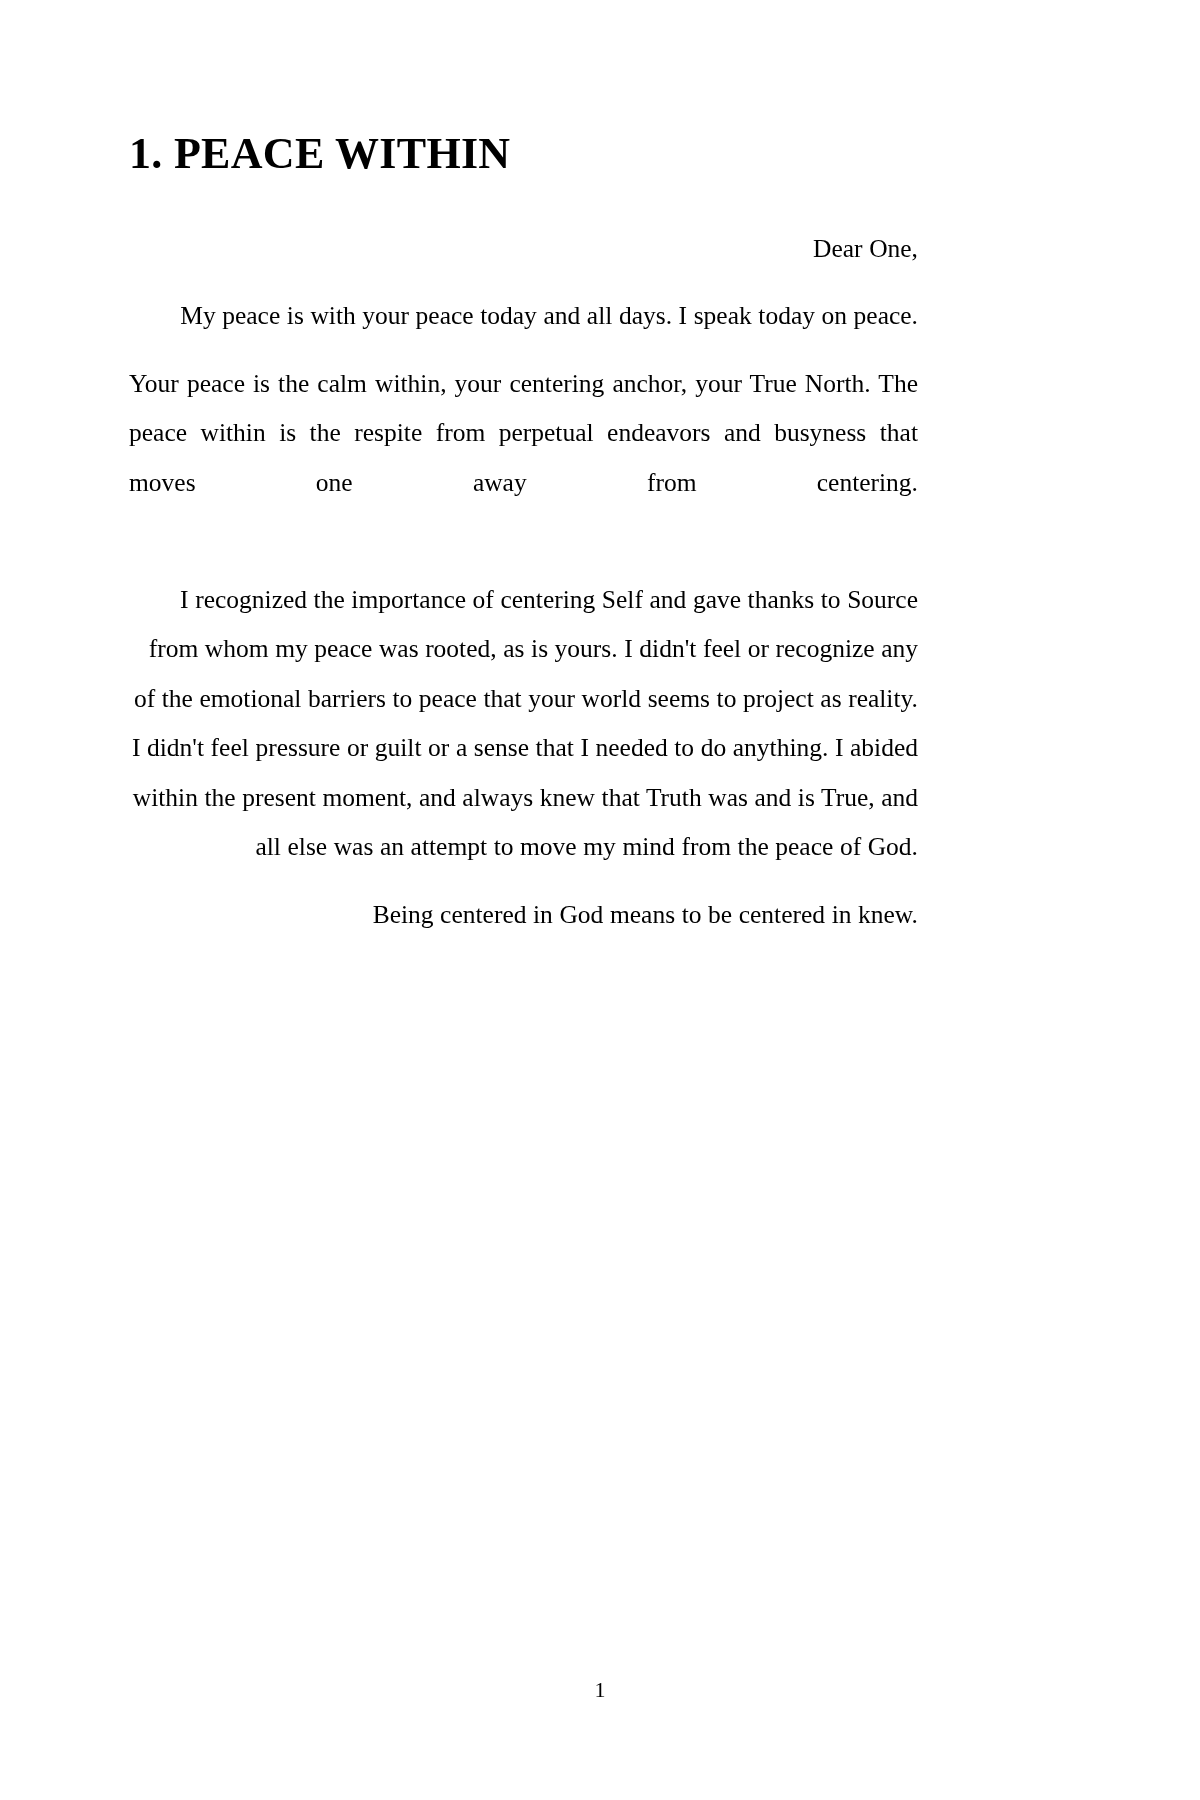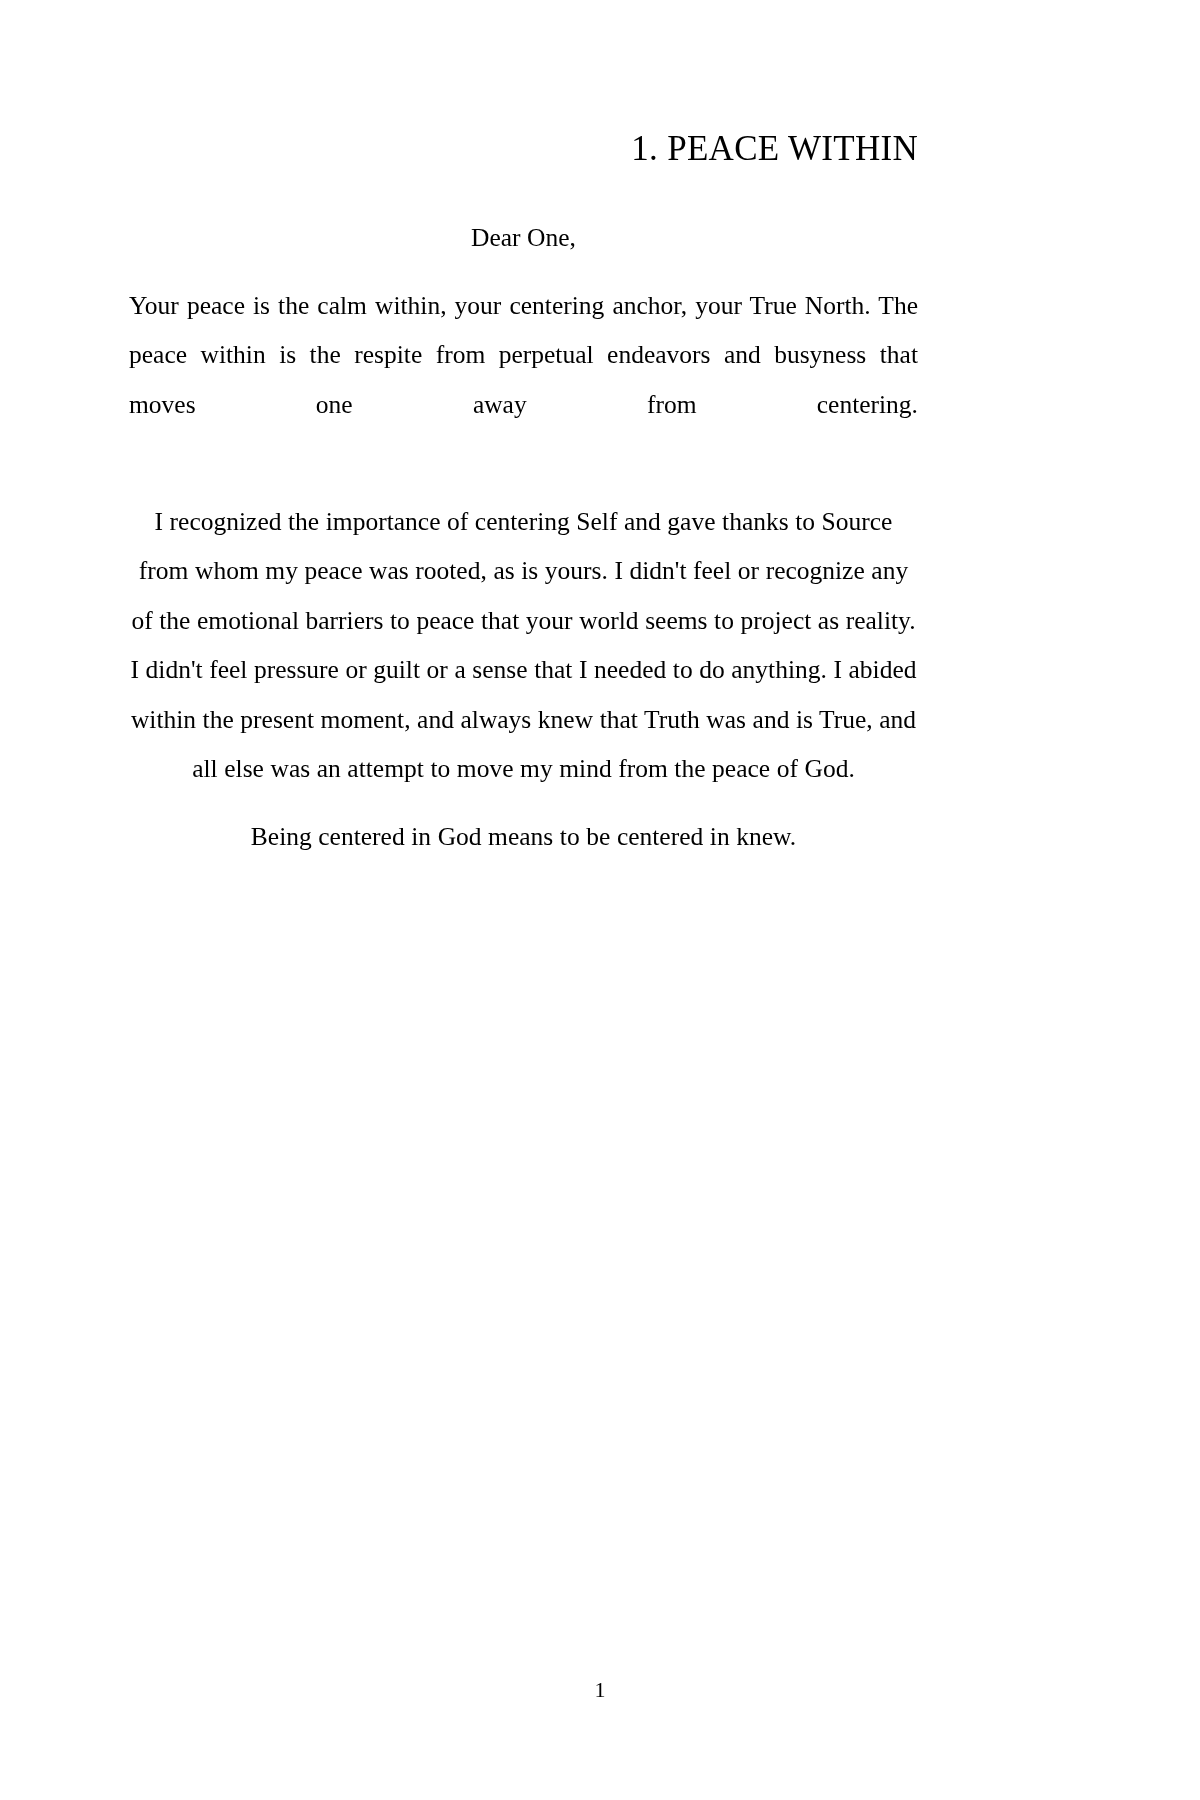--- a/index.html
+++ b/index.html
@@ -23,32 +23,32 @@
     height: 1800px;
     background: #ffffff;
   }
   .content {
     position: absolute;
     left: 129px;
     top: 128px;
     width: 789px;
   }
   .chapter-title {
-    font-size: 35px;
-    font-weight: normal;
-    text-align: right;
+    font-size: 44px;
+    font-weight: bold;
+    text-align: left;
     margin: 0 0 43px 0;
     letter-spacing: 0.3px;
     line-height: 1.2;
   }
   p.para {
     font-size: 25.5px;
     line-height: 49.5px;
     margin: 0 0 18px 0;
-    text-align: center;
+    text-align: right;
     word-spacing: 0.2px;
   }
   p.para.justified {
     text-align: justify;
     text-justify: inter-word;
   }
   p.para.justified:after {
     content: "";
     display: inline-block;
     width: 100%;
@@ -67,20 +67,21 @@
 <body>
 
 <div class="page">
 
   <div class="content">
 
     <h1 class="chapter-title">1. PEACE WITHIN</h1>
 
     <p class="para">Dear One,</p>
 
+    <p class="para">My peace is with your peace today and all days. I speak today on peace.</p>
 
 
     <p class="para justified">Your peace is the calm within, your centering anchor, your True North. The peace within is the respite from perpetual endeavors and busyness that moves one away from centering.</p>
 
     <p class="para">I recognized the importance of centering Self and gave thanks to Source from whom my peace was rooted, as is yours. I didn't feel or recognize any of the emotional barriers to peace that your world seems to project as reality. I didn't feel pressure or guilt or a sense that I needed to do anything. I abided within the present moment, and always knew that Truth was and is True, and all else was an attempt to move my mind from the peace of God.</p>
 
     <p class="para">Being centered in God means to be centered in knew.</p>
 
 
   </div>

